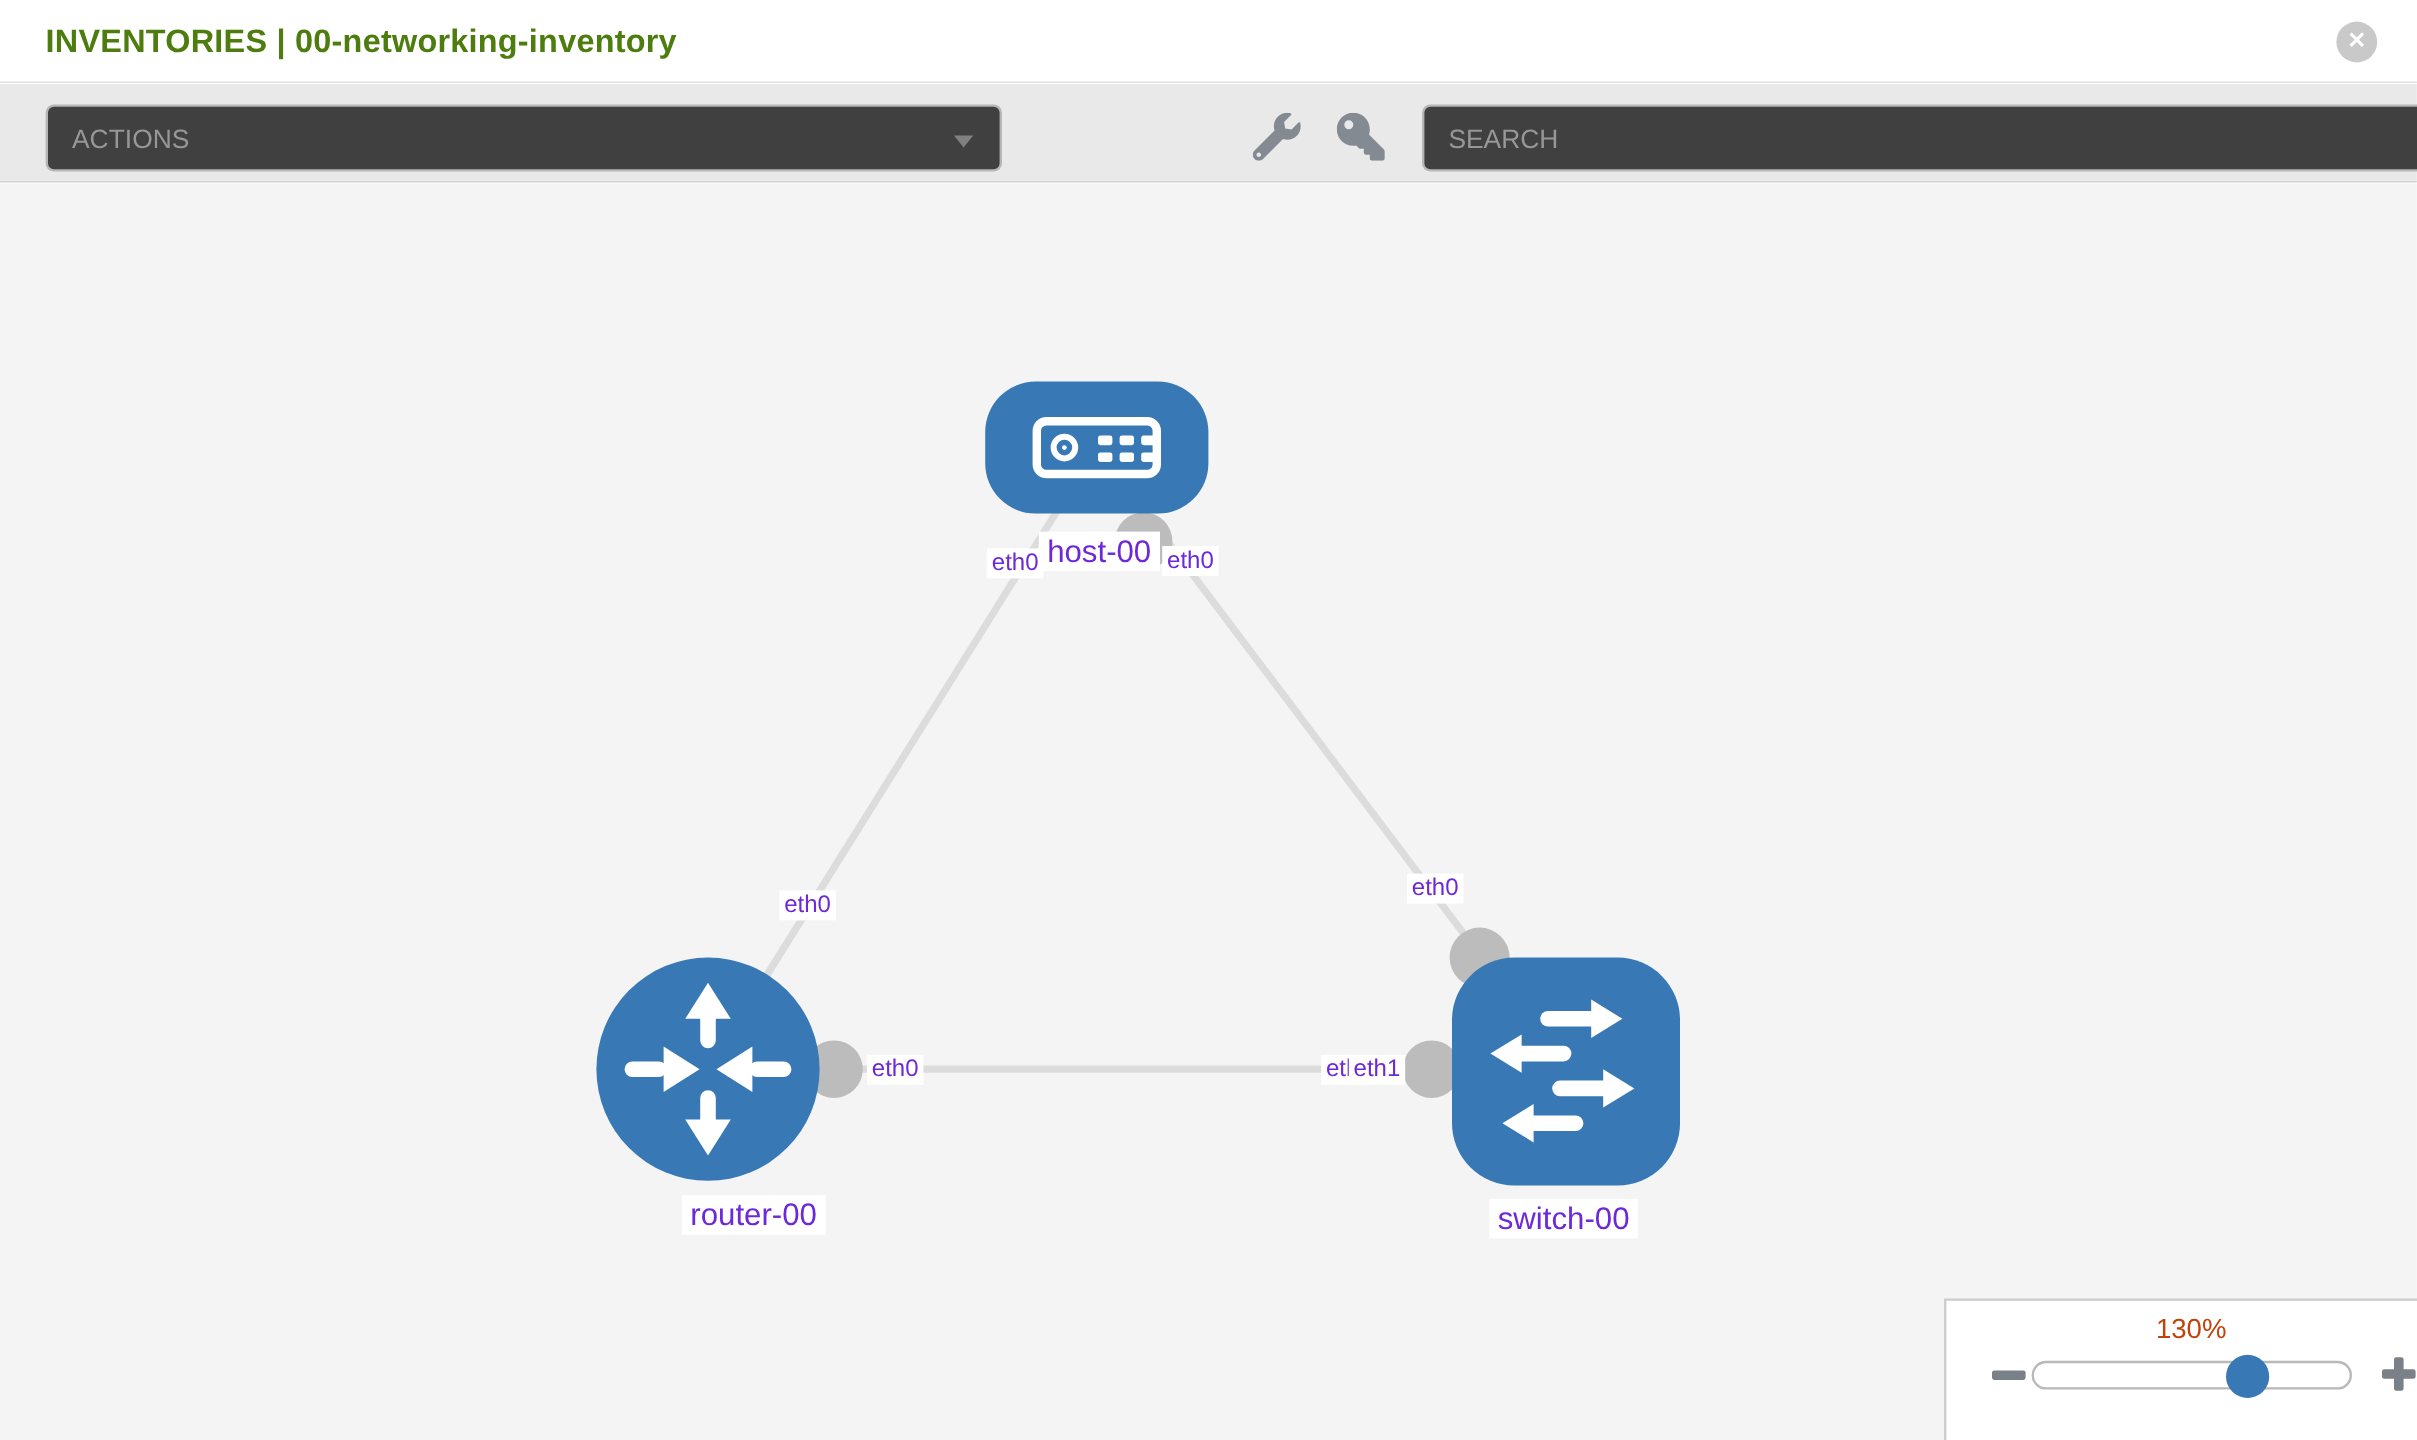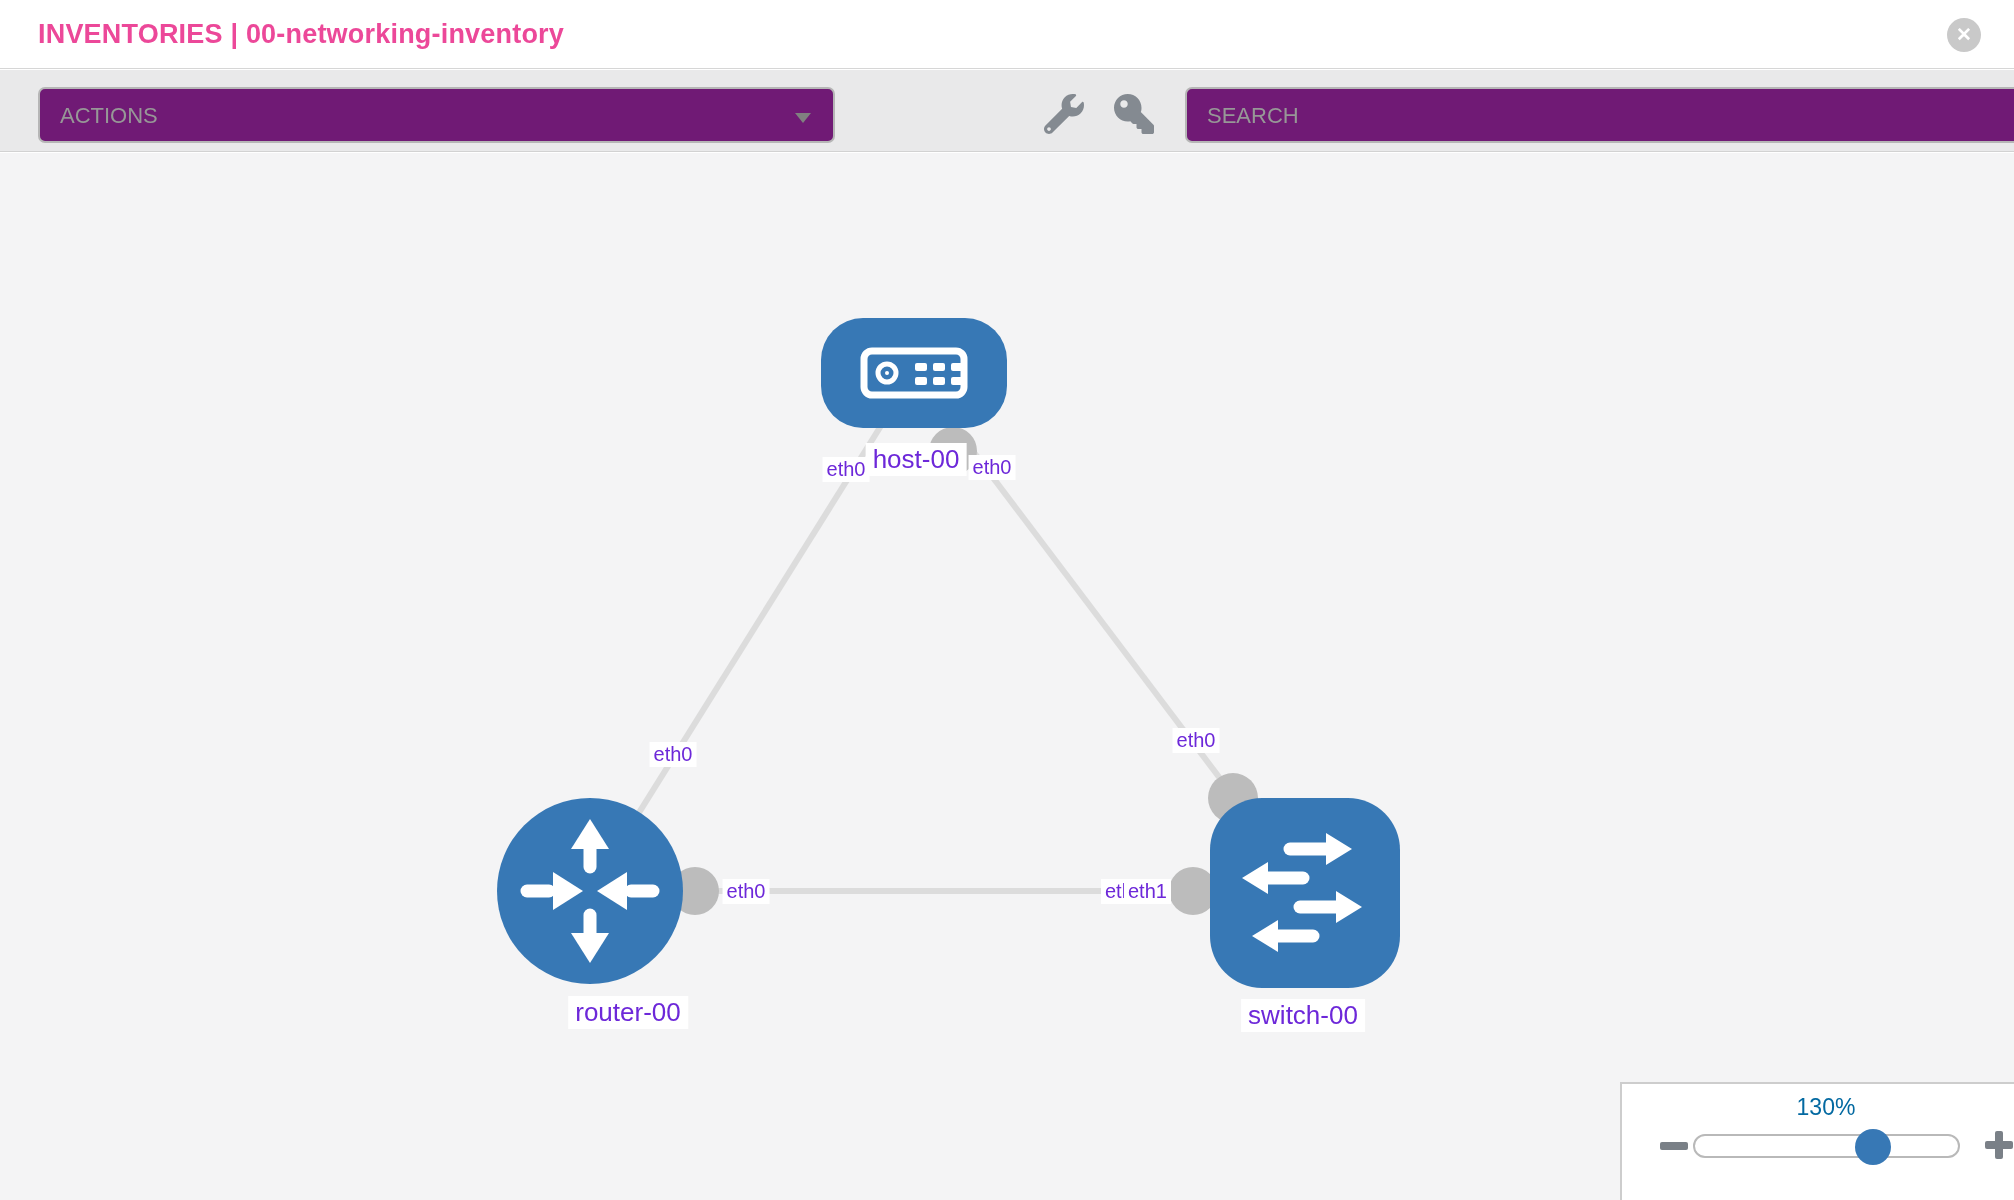--- a/index.html
+++ b/index.html
@@ -3,30 +3,30 @@
 <meta charset="utf-8">
 <style>
   * { margin:0; padding:0; box-sizing:border-box; }
   html,body { width:2014px; height:1200px; overflow:hidden;
               font-family:"Liberation Sans", sans-serif; background:#fff; }
 
   
   .header { position:absolute; left:0; top:0; width:2014px; height:69px;
             background:#ffffff; border-bottom:1px solid #d6d6d6; }
   .header-title { position:absolute; left:38px; top:19px; font-size:27px;
-                  font-weight:bold; color:#ec4899; letter-spacing:0.2px; }
+                  font-weight:bold; color:#4d7c0f; letter-spacing:0.2px; }
   .close-btn { position:absolute; right:33px; top:18px; width:34px; height:34px;
                border-radius:50%; background:#c9c9c9; color:#ffffff;
                font-size:19px; font-weight:bold; text-align:center;
                line-height:34px; cursor:pointer; }
 
   
   .toolbar { position:absolute; left:0; top:70px; width:2014px; height:82px;
              background:#e9e9ea; border-bottom:1px solid #d2d2d2; }
-  .dd-box { position:absolute; top:17px; height:56px; background:#701a75;
+  .dd-box { position:absolute; top:17px; height:56px; background:#404040;
             border:2px solid #b6b6b6; border-radius:7px; }
   .dd-label { position:absolute; left:20px; top:14px; font-size:22px; color:#979797; }
   .dd-caret { position:absolute; right:22px; top:24px; width:0; height:0;
               border-left:8px solid transparent; border-right:8px solid transparent;
               border-top:10px solid #808080; }
   .tool-icon { position:absolute; top:24px; cursor:pointer; }
 
   
   .canvas { position:absolute; left:0; top:153px; width:2014px; height:1047px;
             background:#f4f4f5; }
@@ -34,21 +34,21 @@
 
   .chip { position:absolute; background:#ffffff; color:#6d28d9; white-space:nowrap; }
   .chip.node-label { font-size:26px; padding:1px 7px; transform:translateX(-50%); }
   .chip.if-label   { font-size:20px; padding:1px 4px; transform:translateX(-50%); }
   .chip.if-label.no-center { transform:none; }
 
   
   .zoom-panel { position:absolute; left:1620px; top:1082px; width:420px; height:132px;
                 background:#ffffff; border:2px solid #cdcdcd; }
   .zoom-value { position:absolute; left:124px; top:10px; width:160px; text-align:center;
-                font-size:23px; color:#0369a1; }
+                font-size:23px; color:#c2410c; }
   .zoom-track { position:absolute; left:71px; top:50px; width:267px; height:24px;
                 border:2px solid #b9b9b9; border-radius:12px; background:#ffffff;
                 cursor:pointer; }
   .zoom-thumb { position:absolute; left:160px; top:-7px; width:36px; height:36px;
                 border-radius:50%; background:#3778b5; cursor:grab; }
   .zoom-minus { position:absolute; left:36px; top:56px; cursor:pointer; }
   .zoom-plus  { position:absolute; left:360px; top:44px; cursor:pointer; }
 </style>
 </head>
 <body>

